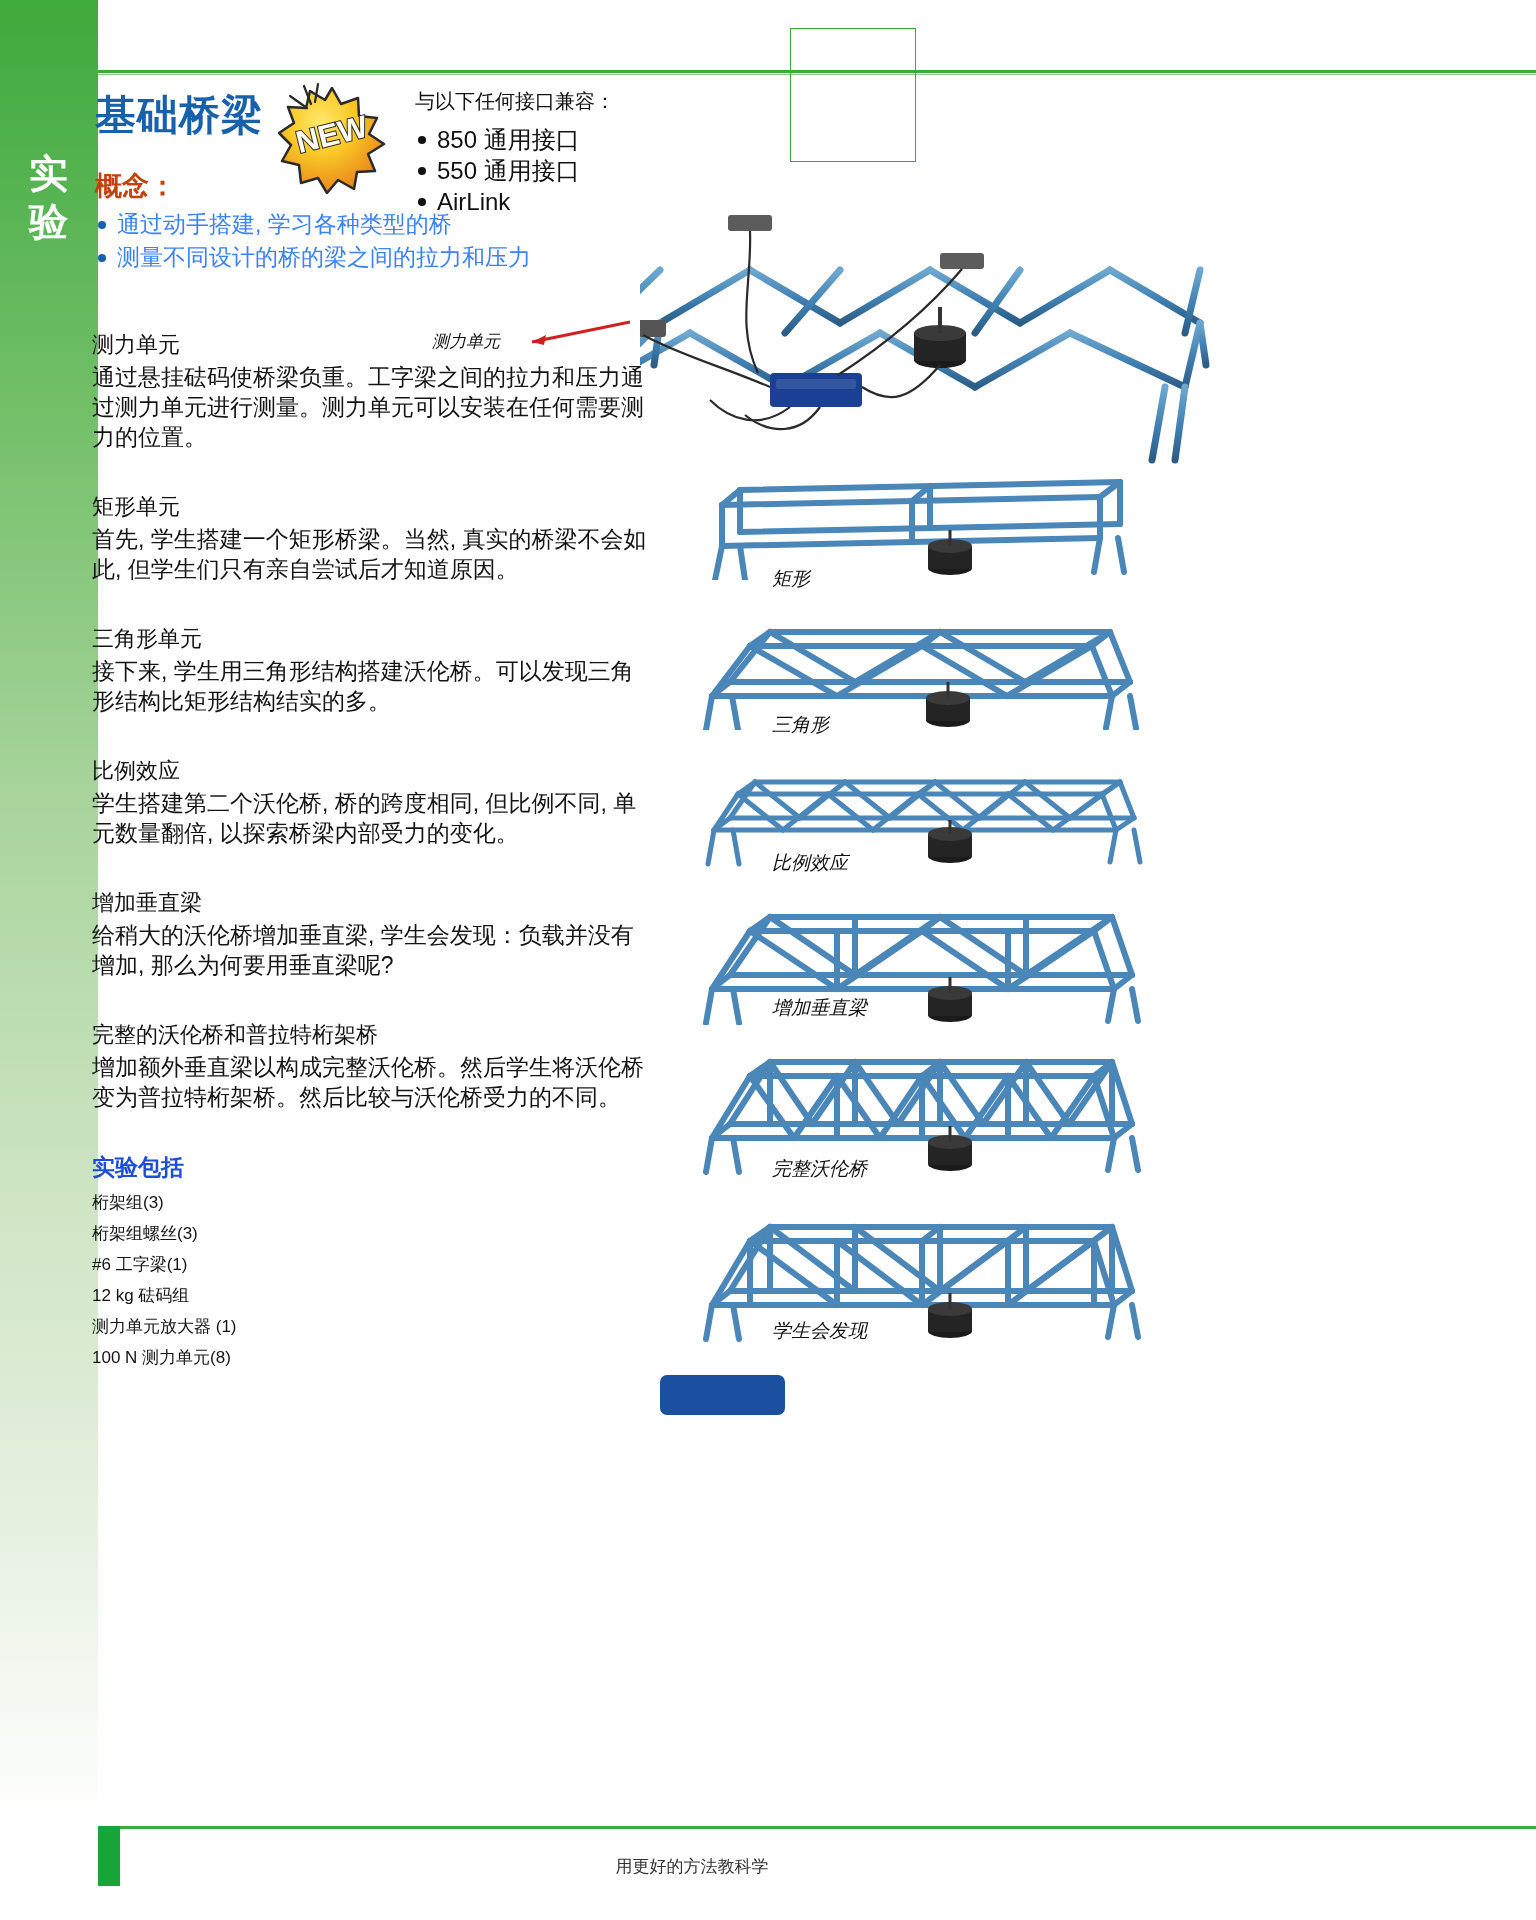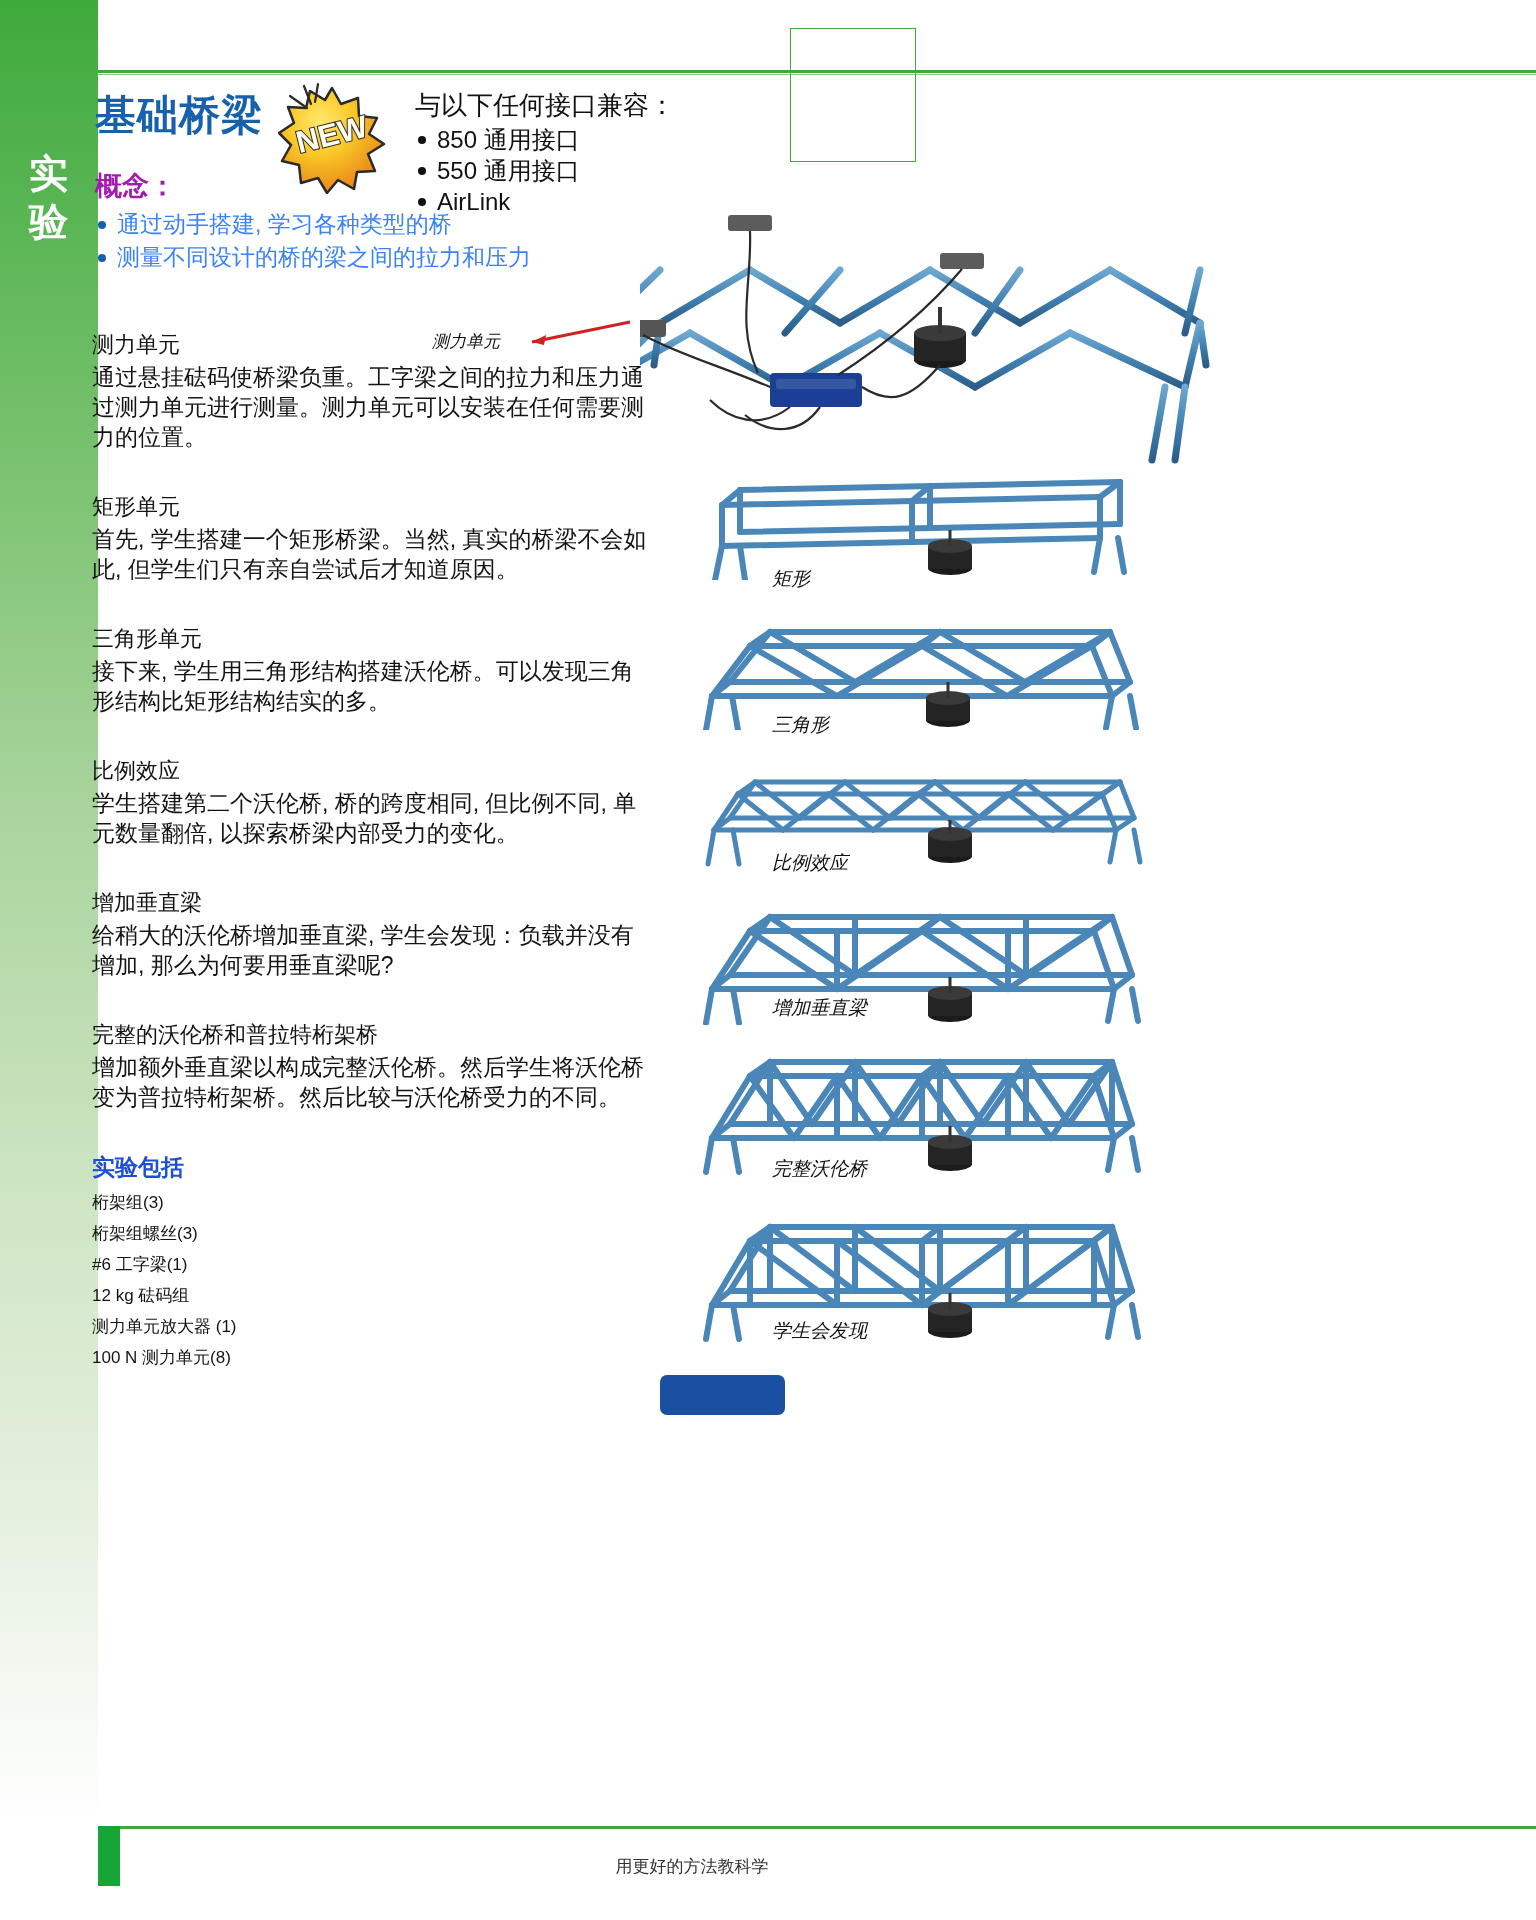--- a/index.html
+++ b/index.html
@@ -47,35 +47,35 @@
   
   .title{
     position:absolute;left:95px;top:88px;
     color:#1760ab;font-size:41px;font-weight:bold;letter-spacing:1px;
   }
   .badge-new{
     position:absolute;left:278px;top:82px;width:108px;height:112px;
   }
   .concept-head{
     position:absolute;left:95px;top:168px;
-    color:#a21caf;font-size:27px;font-weight:bold;
+    color:#c2410c;font-size:27px;font-weight:bold;
   }
   .concept-list{
     position:absolute;left:95px;top:208px;width:480px;
     color:#3b82f6;font-size:23px;line-height:33px;
     list-style:none;margin:0;padding:0;
   }
   .concept-list li{position:relative;padding-left:22px;}
   .concept-list li:before{
     content:"";position:absolute;left:3px;top:13px;width:8px;height:8px;border-radius:50%;
     background:#1760ab;
   }
 
   .compat-head{
-    position:absolute;left:415px;top:88px;color:#111;font-size:26px;
+    position:absolute;left:415px;top:88px;color:#111;font-size:20px;
   }
   .compat-list{
     position:absolute;left:415px;top:124px;width:300px;
     color:#111;font-size:24px;line-height:31px;list-style:none;margin:0;padding:0;
   }
   .compat-list li{position:relative;padding-left:22px;}
   .compat-list li:before{
     content:"";position:absolute;left:3px;top:12px;width:8px;height:8px;border-radius:50%;background:#111;
   }
 

